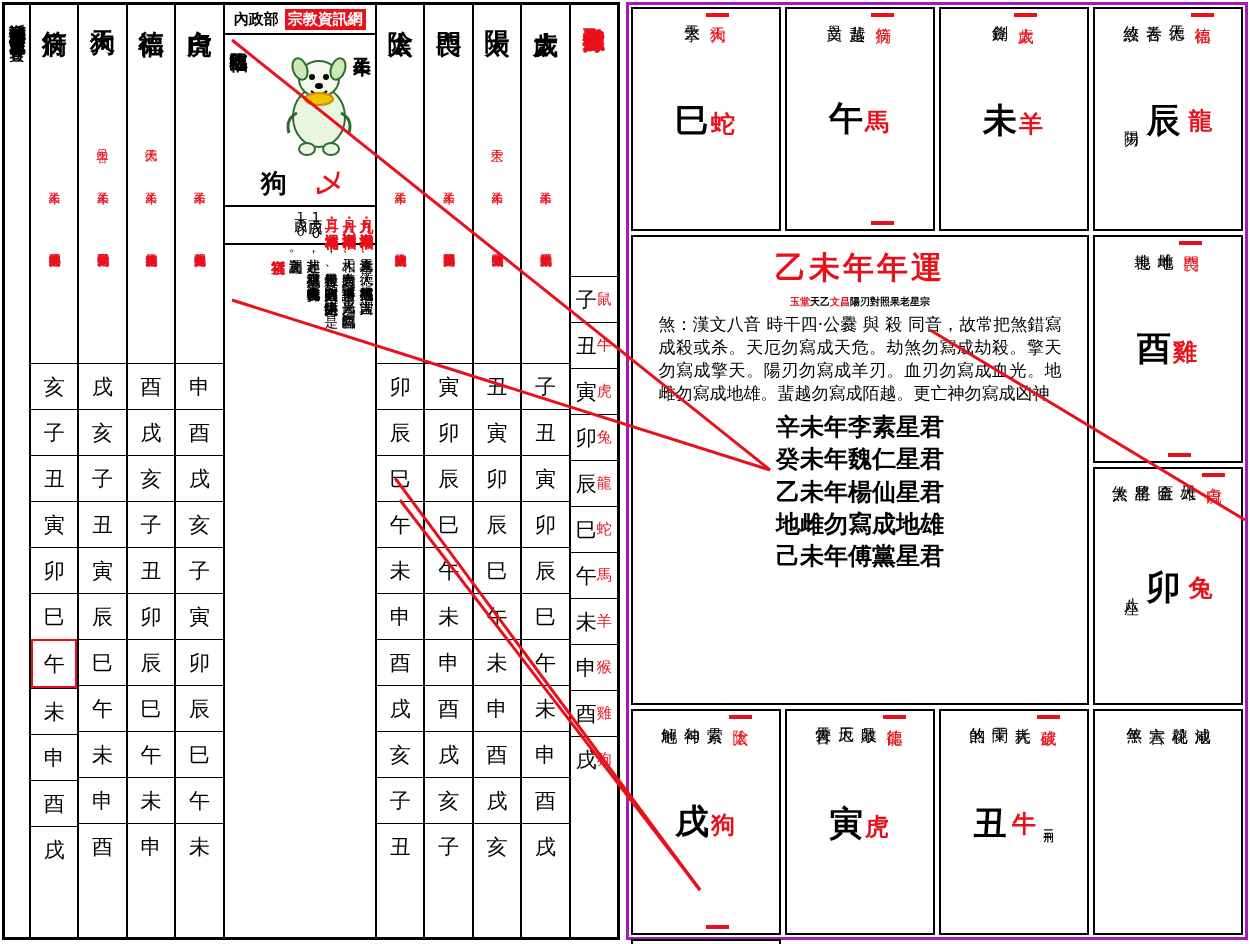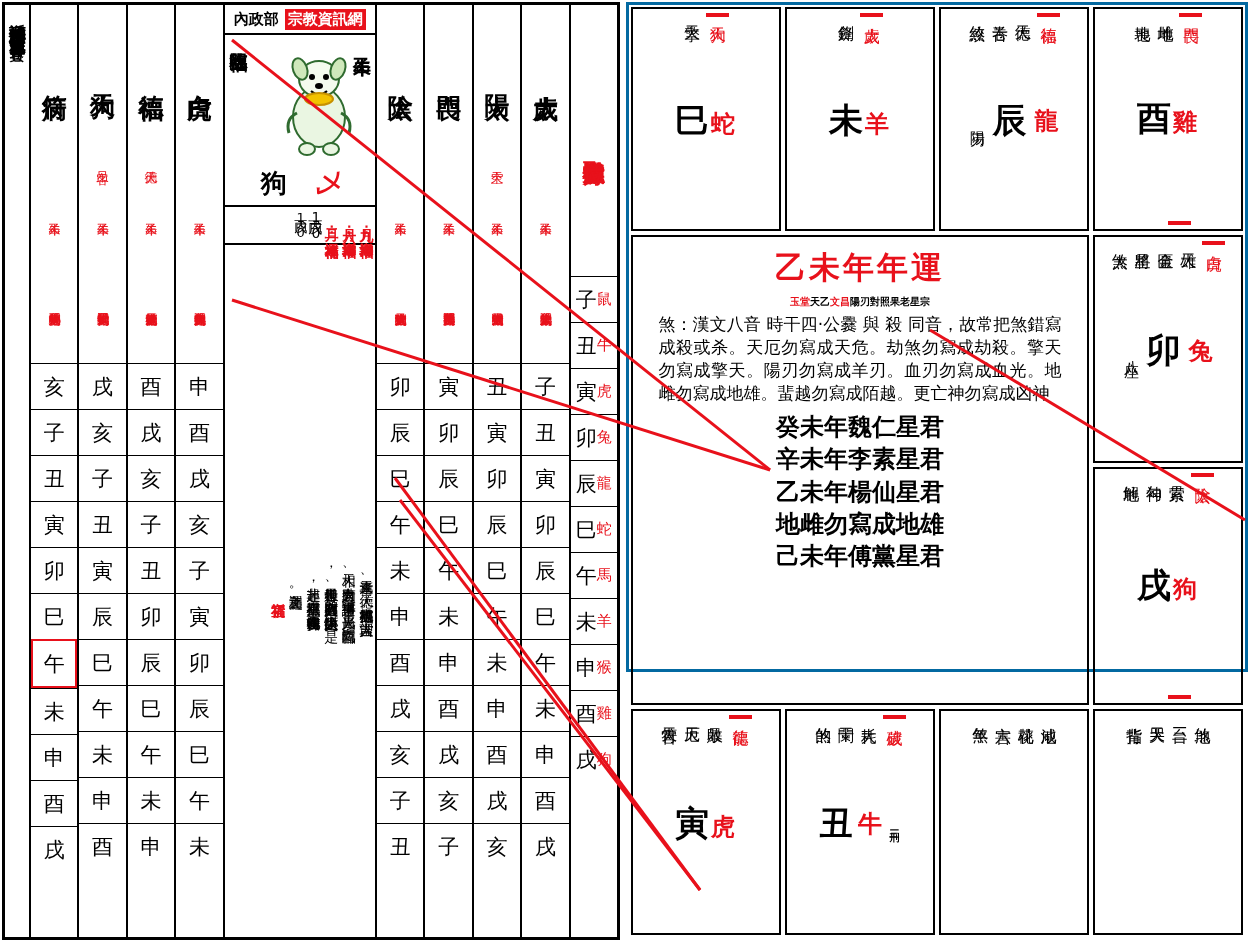--- a/index.html
+++ b/index.html
@@ -3,21 +3,21 @@
 <meta charset="utf-8">
 <style>
   html,body{margin:0;padding:0;background:#fff;}
   body{width:1250px;height:944px;font-family:"DejaVu Sans","Liberation Sans",sans-serif;}
   .page{position:relative;width:1250px;height:944px;overflow:hidden;}
   .red{color:#e8111b;}
   .boxred{border:2px solid #e8111b;padding:0 1px;display:inline-block;}
 
   
   .left{position:absolute;left:2px;top:2px;width:618px;height:938px;border:3px solid #000;box-sizing:border-box;display:flex;}
-  .lcol{border-right:2px solid #000;box-sizing:border-box;height:100%;display:flex;flex-direction:column;align-items:center;text-align:center;}
+  .lcol{border-right:2px solid #000;box-sizing:border-box;height:100%;display:flex;flex-direction:column;align-items:center;}
   .lcol:last-child{border-right:none;}
 
   .spine{width:32px;}
   .spine .sp-t{writing-mode:vertical-rl;text-orientation:upright;font-size:17px;font-weight:bold;letter-spacing:1px;line-height:1.05;margin-top:4px;}
   .spine .sp-m{writing-mode:vertical-rl;text-orientation:upright;font-size:16px;font-weight:bold;line-height:1.05;margin-top:10px;}
   .spine .sp-b{writing-mode:vertical-rl;text-orientation:upright;font-size:14px;font-weight:bold;line-height:1.05;margin-top:12px;}
 
   .godcol{width:60px;}
   .godcol .g-name{writing-mode:vertical-rl;text-orientation:upright;font-size:25px;font-weight:bold;line-height:1.0;margin-top:6px;height:128px;}
   .godcol .g-sub{writing-mode:vertical-rl;text-orientation:upright;font-size:13px;line-height:1.0;height:44px;}
@@ -36,21 +36,21 @@
   .mid-body .yr{position:absolute;right:4px;top:8px;writing-mode:vertical-rl;text-orientation:upright;font-size:18px;font-weight:bold;line-height:1.05;}
   .mid-body svg{position:absolute;left:48px;top:16px;}
   .mid-rows{width:100%;border-bottom:2px solid #000;display:flex;flex-direction:row-reverse;justify-content:flex-start;padding:2px 0;}
   .mid-rows .mr{writing-mode:vertical-rl;text-orientation:upright;font-size:14px;line-height:1.1;padding:0 1px;}
   .mid-rows .mr.r{color:#e8111b;font-weight:bold;}
   .mid-text{width:100%;flex:1;display:flex;flex-direction:row-reverse;justify-content:flex-start;padding:3px 1px;}
   .mid-text .mt{writing-mode:vertical-rl;text-orientation:upright;font-size:14px;line-height:1.12;padding:0 1px;}
   .gan{writing-mode:vertical-rl;text-orientation:upright;font-size:14px;line-height:1.05;}
 
   
-  .right{position:absolute;left:626px;top:2px;width:622px;height:670px;border:3px solid #0369a1;box-sizing:border-box;display:grid;grid-template-columns:1fr 1fr 1fr 1fr;grid-template-rows:228px 232px 242px 230px;}
+  .right{position:absolute;left:626px;top:2px;width:622px;height:938px;border:3px solid #a21caf;box-sizing:border-box;display:grid;grid-template-columns:1fr 1fr 1fr 1fr;grid-template-rows:228px 232px 242px 230px;}
   .cell{border:2px solid #000;margin:2px;box-sizing:border-box;position:relative;padding:4px;display:flex;flex-direction:column;justify-content:space-between;align-items:center;overflow:hidden;}
   .cell .top,.cell .bot{display:flex;flex-direction:row-reverse;justify-content:center;gap:6px;width:100%;}
   .cell .top span,.cell .bot span{writing-mode:vertical-rl;text-orientation:upright;font-size:16px;line-height:1.05;}
   .cell .mid{font-size:34px;font-weight:bold;letter-spacing:2px;}
   .cell .mid .zhi{color:#000;}
   .cell .mid .ani{color:#e8111b;font-size:24px;}
   .big{grid-column:1 / span 3;grid-row:2 / span 2;border:2px solid #000;margin:2px;box-sizing:border-box;display:flex;flex-direction:column;align-items:center;padding:6px 17px;}
   .big .title{font-size:31px;font-weight:bold;color:#e8111b;letter-spacing:3px;margin:4px 0 6px;}
   .big .line2{font-size:10px;font-weight:bold;margin-bottom:4px;}
   .big .para{font-size:17px;line-height:1.35;text-align:justify;width:96%;margin-bottom:6px;}
@@ -337,20 +337,33 @@
         <span class="boxred red">天狗</span>
         <span>擎天</span>
       </div>
       <div class="mid"><span class="zhi">巳</span><span class="ani">蛇</span></div>
       <div class="bot">
         <span>驛馬</span>
         <span>吊客</span>
       </div>
     </div>
 
+    <div class="cell">
+      <div class="top">
+        <span class="boxred red">病符</span>
+        <span>蜚越</span>
+        <span>文昌</span>
+      </div>
+      <div class="mid"><span class="zhi">午</span><span class="ani">馬</span></div>
+      <div class="bot">
+        <span class="boxred red">歲合</span>
+        <span>六厄</span>
+        <span>息神</span>
+      </div>
+    </div>
 
     <div class="cell">
       <div class="top">
         <span class="boxred red">太歲</span>
         <span>劍鋒</span>
       </div>
       <div class="mid"><span class="zhi">未</span><span class="ani">羊</span></div>
       <div class="bot">
         <span>伏屍</span>
         <span>華蓋</span>
@@ -378,22 +391,22 @@
       </div>
     </div>
 
     <div class="big">
       <div class="title">乙未年年運</div>
       <div class="line2">
         <span class="red">玉堂</span><span>天乙</span><span class="red">文昌</span><span>陽刃對照果老星宗</span>
       </div>
       <div class="para">煞：漢文八音 時干四‧公爨 與 殺 同音，故常把煞錯寫成殺或杀。天厄勿寫成天危。劫煞勿寫成劫殺。擎天勿寫成擎天。陽刃勿寫成羊刃。血刃勿寫成血光。地雌勿寫成地雄。蜚越勿寫成陌越。更亡神勿寫成凶神</div>
       <div class="stars">
+        <div>辛未年李素星君</div>
         <div>癸未年魏仁星君</div>
-        <div>辛未年李素星君</div>
         <div>乙未年楊仙星君</div>
         <div>地雌勿寫成地雄</div>
         <div>己未年傅黨星君</div>
       </div>
     </div>
 
     <div class="cell">
       <div class="top">
         <span class="boxred red">喪門</span>
         <span>地雌</span>

